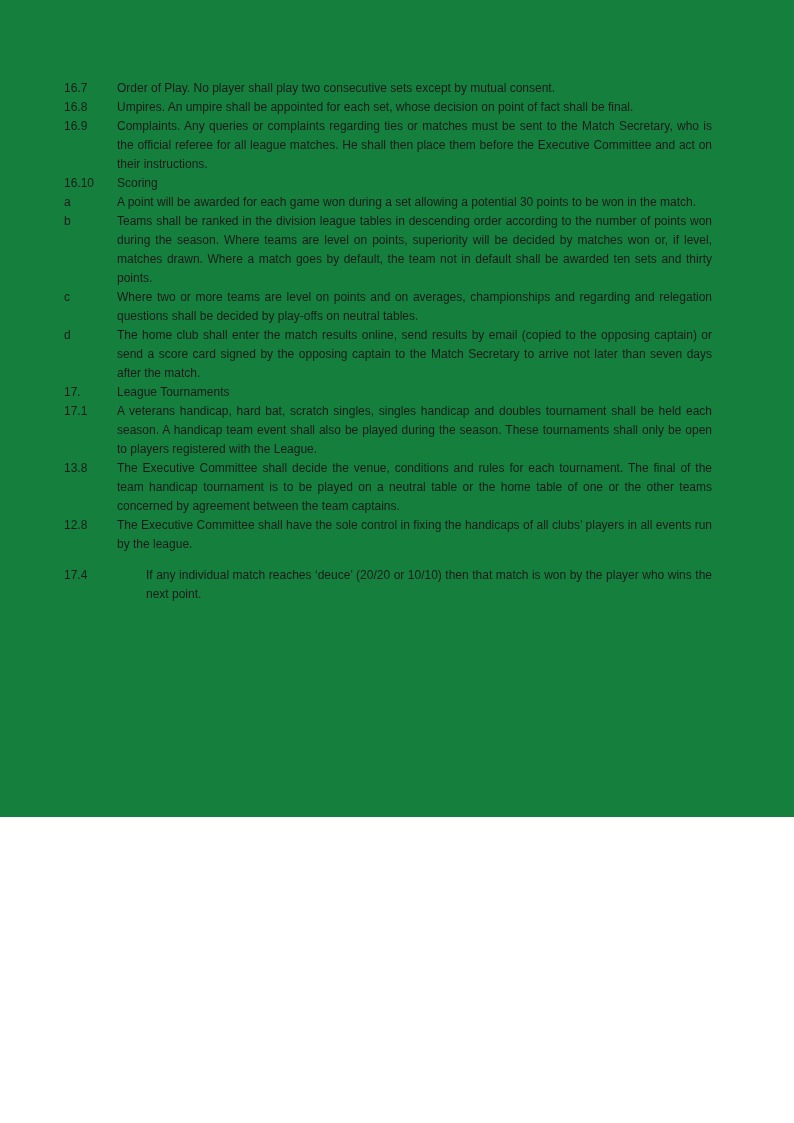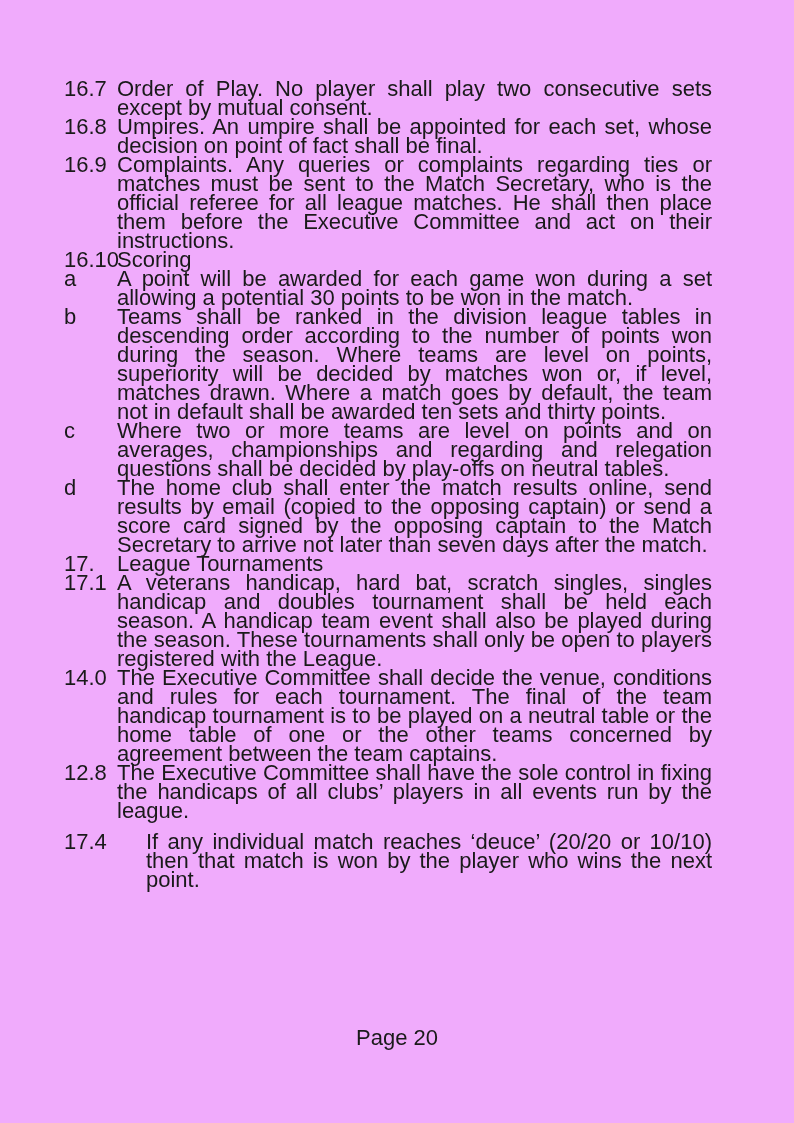--- a/index.html
+++ b/index.html
@@ -3,24 +3,24 @@
 <meta charset="utf-8">
 <style>
   html, body {
     margin: 0;
     padding: 0;
     background: #ffffff;
   }
   .page {
     position: relative;
     width: 794px;
-    height: 1123px;
-    background: #f0abfc;
+    height: 817px;
+    background: #15803d;
     font-family: "Liberation Sans", sans-serif;
-    font-size: 22px;
+    font-size: 12px;
     line-height: 19px;
     color: #1a1a1a;
     overflow: hidden;
     box-sizing: border-box;
   }
   .content {
     position: absolute;
     top: 79px;
     left: 64px;
     width: 648px;
@@ -109,21 +109,21 @@
       <span class="label">17.</span>
       <p class="text">League Tournaments</p>
     </div>
 
     <div class="row tight">
       <span class="label">17.1</span>
       <p class="text">A veterans handicap, hard bat, scratch singles, singles handicap and doubles tournament shall be held each season. A handicap team event shall also be played during the season. These tournaments shall only be open to players registered with the League.</p>
     </div>
 
     <div class="row">
-      <span class="label">14.0</span>
+      <span class="label">13.8</span>
       <p class="text">The Executive Committee shall decide the venue, conditions and rules for each tournament. The final of the team handicap tournament is to be played on a neutral table or the home table of one or the other teams concerned by agreement between the team captains.</p>
     </div>
 
     <div class="row">
       <span class="label">12.8</span>
       <p class="text">The Executive Committee shall have the sole control in fixing the handicaps of all clubs’ players in all events run by the league.</p>
     </div>
 
     <div class="row small-gap">
       <span class="label">17.4</span>

